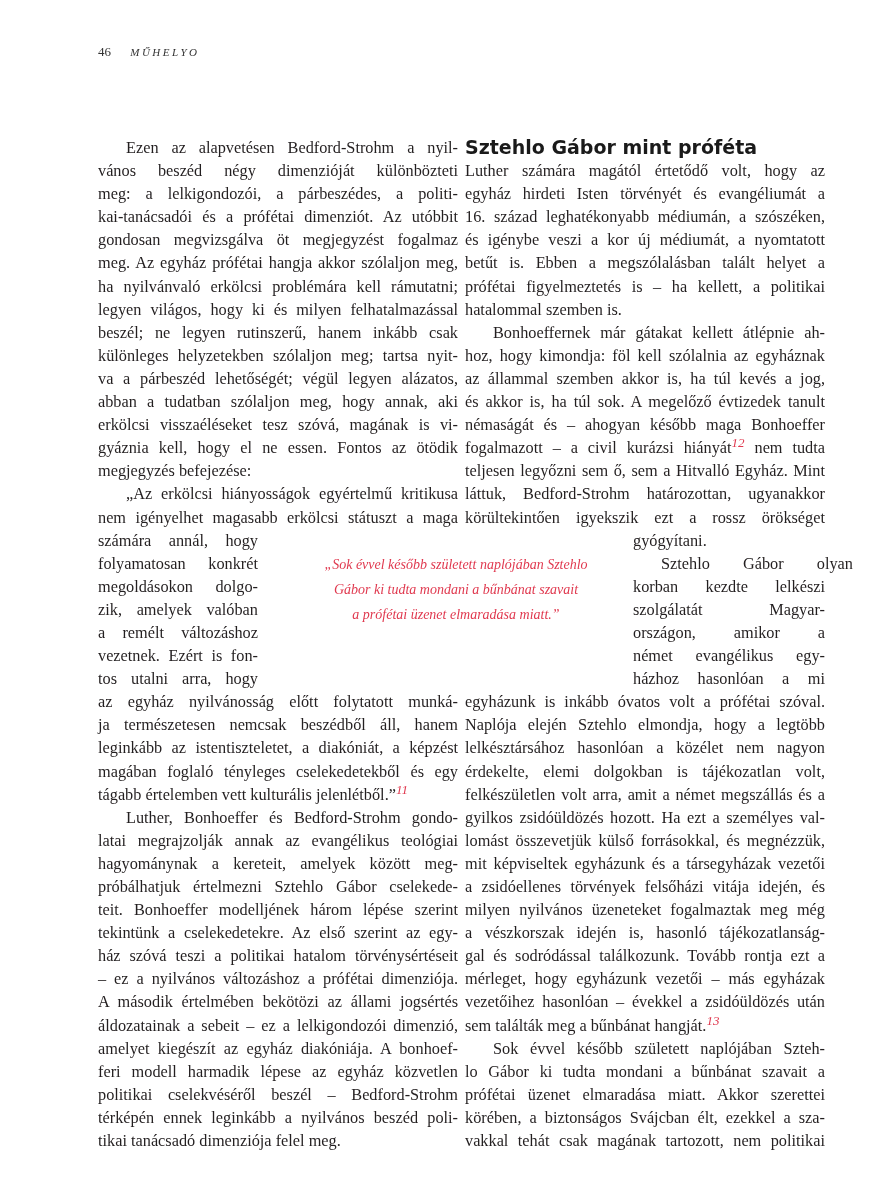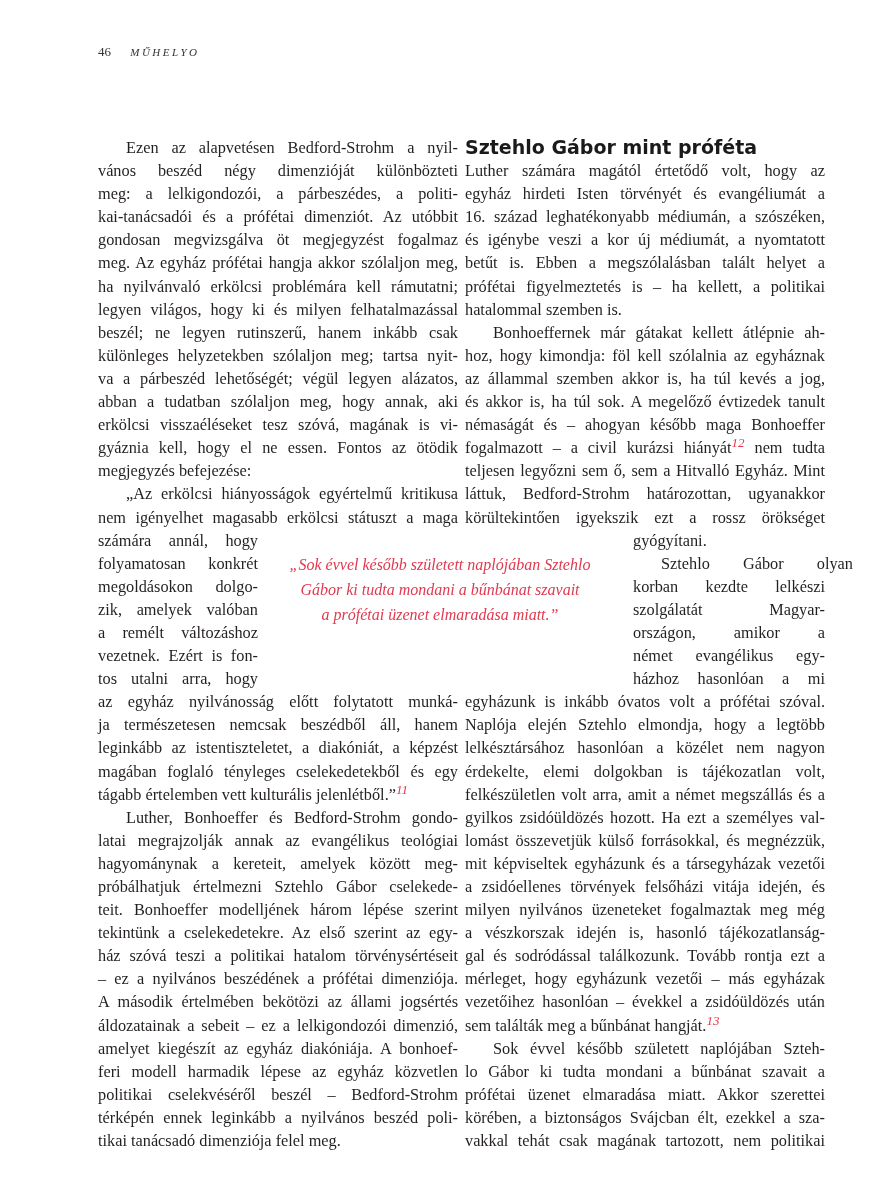--- a/index.html
+++ b/index.html
@@ -13,22 +13,22 @@
   .col-right { left: 465px; top: 136px; }
   .line { display: block; height: 23.1px; line-height: 23.1px; font-size: 16.3px;
           white-space: nowrap; text-align: justify; text-align-last: justify; }
   .line.last { text-align-last: left; }
   .line.indent { padding-left: 28px; }
   .line.narrow { width: 160px; }
   .line.rnarrow { margin-left: 168px; width: 192px; }
   .heading { display: block; height: 23.1px; line-height: 23.1px; font-family: "DejaVu Sans", sans-serif;
              font-weight: bold; font-size: 19px; color: #1a1a1a; }
   .fn { font-size: 13px; color: #e0394f; vertical-align: super; line-height: 0; font-style: italic; }
-  .pullquote { position: absolute; left: 270px; top: 552px; width: 340px; text-align: center;
-               font-style: italic; font-size: 16px; line-height: 25px; color: #e0394f; }
+  .pullquote { position: absolute; left: 286px; top: 552px; width: 340px; text-align: center;
+               font-style: italic; font-size: 14px; line-height: 25px; color: #e0394f; }
   .pullquote span { display: block; white-space: nowrap; }
 </style>
 </head>
 <body>
 
 <div class="running-head">
   <span class="pageno">46</span>
   <span class="section">MŰHELYO</span>
 </div>
 
@@ -62,21 +62,21 @@
   <span class="line">leginkább az istentiszteletet, a diakóniát, a képzést</span>
   <span class="line">magában foglaló tényleges cselekedetekből és egy</span>
   <span class="line last"><span>tágabb értelemben vett kulturális jelenlétből.”</span><span class="fn">11</span></span>
   <span class="line indent">Luther, Bonhoeffer és Bedford-Strohm gondo-</span>
   <span class="line">latai megrajzolják annak az evangélikus teológiai</span>
   <span class="line">hagyománynak a kereteit, amelyek között meg-</span>
   <span class="line">próbálhatjuk értelmezni Sztehlo Gábor cselekede-</span>
   <span class="line">teit. Bonhoeffer modelljének három lépése szerint</span>
   <span class="line">tekintünk a cselekedetekre. Az első szerint az egy-</span>
   <span class="line">ház szóvá teszi a politikai hatalom törvénysértéseit</span>
-  <span class="line">– ez a nyilvános beszédének a prófétai dimenziója.</span>
+  <span class="line">– ez a nyilvános változáshoz a prófétai dimenziója.</span>
   <span class="line">A második értelmében bekötözi az állami jogsértés</span>
   <span class="line">áldozatainak a sebeit – ez a lelkigondozói dimenzió,</span>
   <span class="line">amelyet kiegészít az egyház diakóniája. A bonhoef-</span>
   <span class="line">feri modell harmadik lépese az egyház közvetlen</span>
   <span class="line">politikai cselekvéséről beszél – Bedford-Strohm</span>
   <span class="line">térképén ennek leginkább a nyilvános beszéd poli-</span>
   <span class="line last">tikai tanácsadó dimenziója felel meg.</span>
 </div>
 
 <div class="pullquote">

